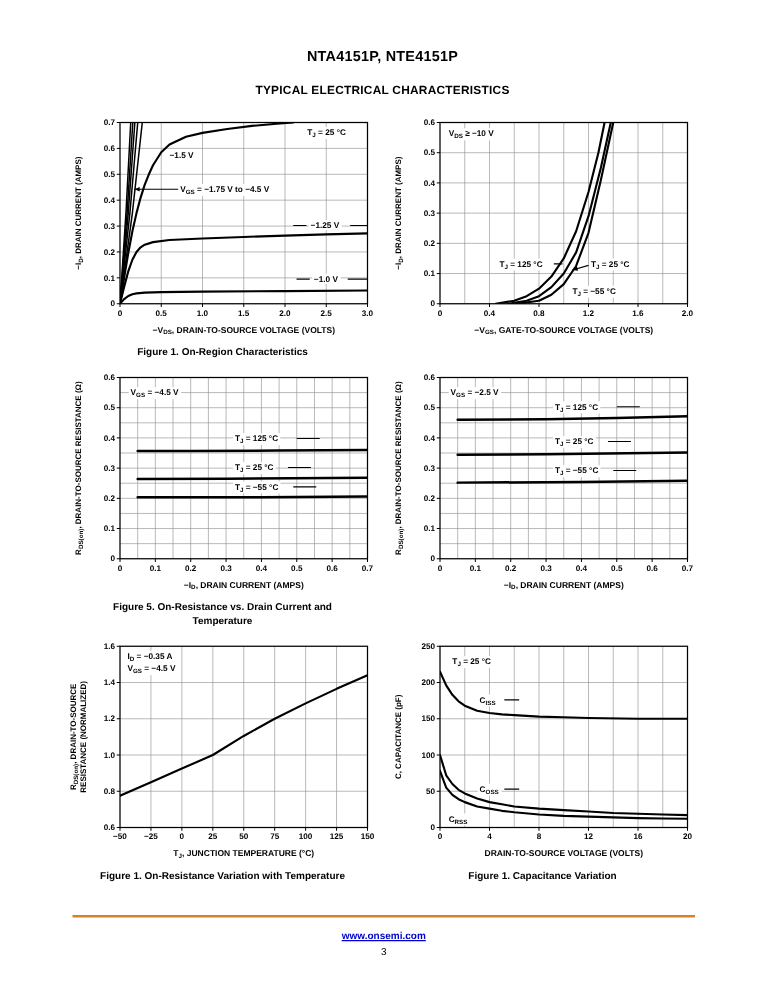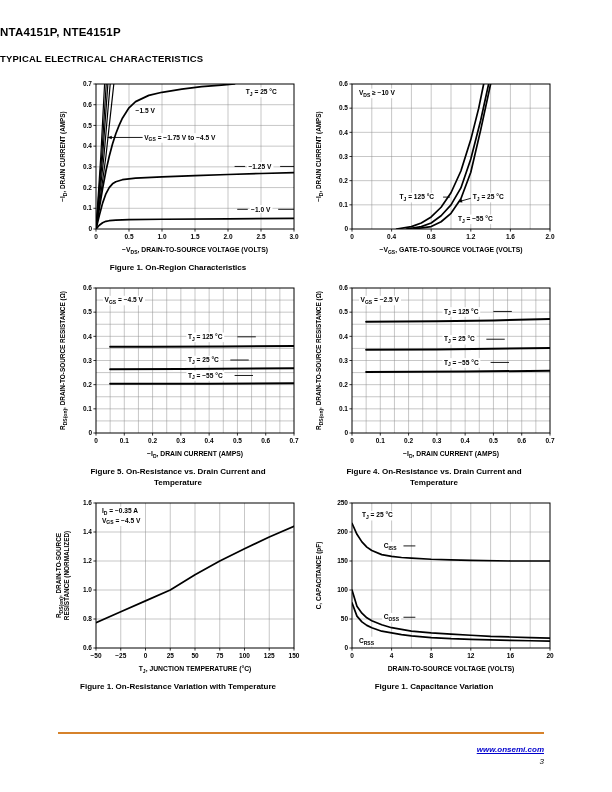--- a/index.html
+++ b/index.html
@@ -1,28 +1,28 @@
 <!DOCTYPE html>
 <html><head>
 <meta charset="utf-8">
 <style>
   html,body{margin:0;padding:0;background:#ffffff;}
   .page{width:612px;height:792px;position:relative;background:#fff;overflow:hidden;
         font-family:"Liberation Sans",sans-serif;color:#000;}
-  .hdr{text-align:left;padding-top:26px;}
+  .hdr{text-align:center;padding-top:40px;}
   .hdr h1{font-size:11.5px;margin:0;font-weight:700;letter-spacing:.2px;}
   .hdr h2{font-size:9.5px;margin:15px 0 15px;font-weight:700;letter-spacing:.2px;}
   .figs{display:grid;grid-template-columns:248px 248px;column-gap:8px;row-gap:10px;
         justify-content:center;margin-top:8px;}
   figure{margin:0;}
   svg.chart{display:block;width:248px;height:181px;}
   svg.chart text{font-family:"Liberation Sans",sans-serif;fill:#000;}
   figcaption{font-size:8px;font-weight:700;text-align:center;max-width:196px;
              margin:3px auto 0;line-height:1.3;}
-  .ftr{position:absolute;left:58px;right:68px;bottom:26px;text-align:right;font-style:italic;}
+  .ftr{position:absolute;left:58px;right:56px;bottom:26px;text-align:center;}
   .rule{height:2.5px;margin-bottom:4px;}
   .ftr a{font-size:8px;font-weight:700;text-decoration:underline;display:inline-block;}
   .pageno{font-size:8px;margin-top:1px;}
 </style>
 </head>
 <body>
 
 <div class="page">
 
   <div class="hdr">
@@ -418,21 +418,20 @@
             <line x1="39.4" y1="5" x2="42" y2="5" stroke="#000000" stroke-width="0.8"></line>
             <text x="38" y="7.2" text-anchor="end">0.6</text>
           </g>
           <g>
             <text x="141" y="173" text-anchor="middle" font-size="6.8" font-weight="700"><tspan>−I</tspan><tspan dy="1.6" font-size="5">D</tspan><tspan dy="-1.6">, DRAIN CURRENT (AMPS)</tspan></text>
           </g>
           <g>
             <text x="11" y="77.5" text-anchor="middle" font-size="6.4" font-weight="700" transform="rotate(-90 11 77.5)"><tspan>R</tspan><tspan dy="1.6" font-size="5">DS(on)</tspan><tspan dy="-1.6">, DRAIN-TO-SOURCE RESISTANCE (Ω)</tspan></text>
           </g>
         </svg>
-      <figcaption>Figure 4. On-Resistance vs. Drain Current and Temperature</figcaption>
     </figure>
     <figure>
       <svg class="chart" viewBox="0 0 248 181">
           <defs>
             <clipPath id="clip4">
               <rect x="42" y="5" width="198" height="145"></rect>
             </clipPath>
           </defs>
           <g stroke="#8F8F8F" stroke-width="0.5">
             <line x1="66.75" y1="5" x2="66.75" y2="150"></line>

